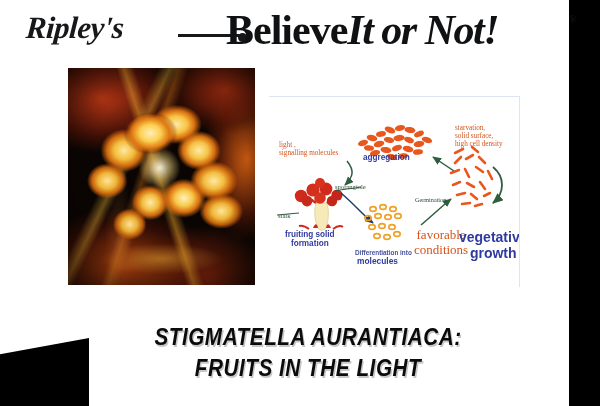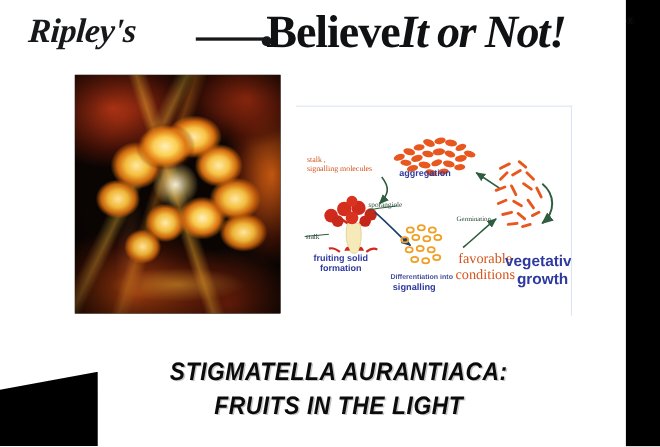--- a/index.html
+++ b/index.html
@@ -64,21 +64,20 @@
   }
   .logo-believe {
     position: absolute;
     left: 200px; top: 0px;
     font-family: "Liberation Serif", serif;
     font-weight: bold;
     font-size: 42px;
     color: #101113;
     white-space: nowrap;
     letter-spacing: -1px;
-    margin-left: 16px;
   }
   .logo-believe .ital {
     font-style: italic;
     letter-spacing: -1.5px;
   }
   .logo-reg {
     position: absolute;
     left: 543px; top: 8px;
     font-family: "Liberation Serif", serif;
     font-size: 10px;
@@ -308,29 +307,32 @@
         <line x1="215" y1="99" x2="221" y2="96"></line>
         <line x1="193" y1="107" x2="201" y2="106"></line>
         <line x1="206" y1="109" x2="213" y2="107"></line>
         <line x1="186" y1="56" x2="194" y2="52"></line>
         <line x1="203" y1="50" x2="209" y2="55"></line>
       </g>
 
       <path d="M224,70 C236,80 236,96 224,106" stroke="#2f5d3f" stroke-width="1.8" fill="none" marker-end="url(#ah)"></path>
     </svg>
 
-    <div class="dlabel lbl-orange l-light">stalk ,
+    <div class="dlabel lbl-orange l-light">light ,
 signalling molecules</div>
+    <div class="dlabel lbl-orange l-starvation">starvation,
+solid surface,
+high cell density</div>
     <div class="dlabel lbl-blue l-aggregation">aggregation</div>
     <div class="dlabel lbl-dark l-sporangiole">sporangiole</div>
     <div class="dlabel lbl-dark l-stalk">stalk</div>
     <div class="dlabel lbl-blue l-fruiting">fruiting solid
 formation</div>
     <div class="dlabel lbl-blue-sm l-diff">Differentiation into</div>
-    <div class="dlabel lbl-blue l-myxo">signalling</div>
+    <div class="dlabel lbl-blue l-myxo">molecules</div>
     <div class="dlabel lbl-dark l-germ">Germination</div>
     <div class="dlabel lbl-orange l-favorable">favorable
 conditions</div>
     <div class="dlabel lbl-blue l-vegetative">vegetative
 growth</div>
   </div>
 
   <div class="caption">
     <span class="ln">STIGMATELLA AURANTIACA:</span>
     <span class="ln">FRUITS IN THE LIGHT</span>

